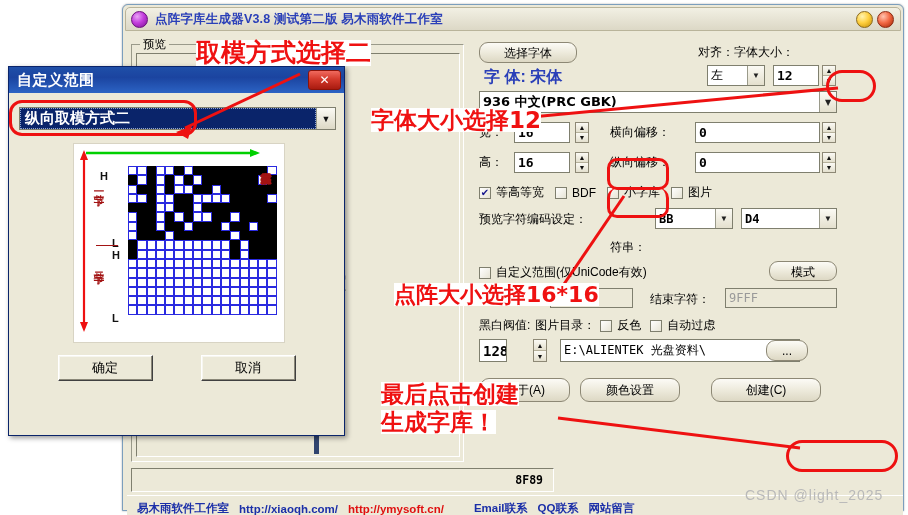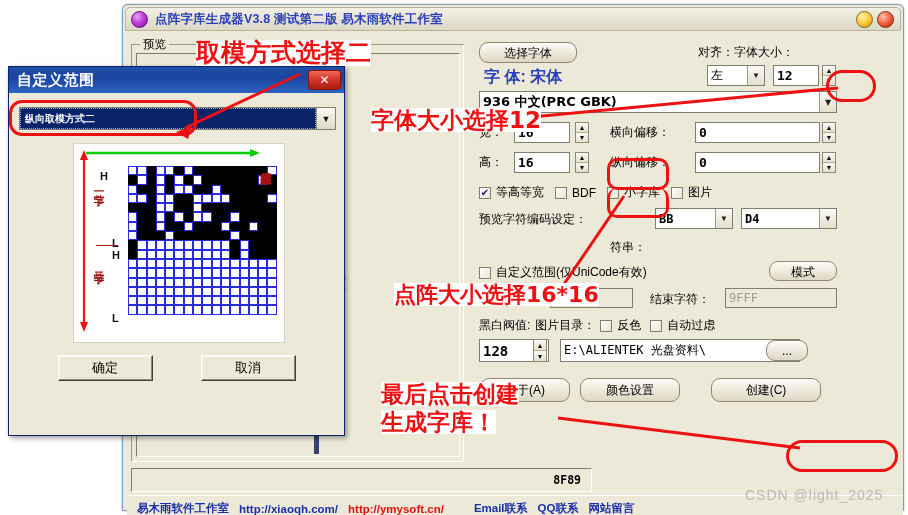--- a/index.html
+++ b/index.html
@@ -60,21 +60,21 @@
   #preview-glyph{
     position:absolute;left:185px;top:218px;width:26px;height:26px;
     font-size:23px;line-height:26px;color:#000;text-align:center;
     font-family:"DejaVu Sans",sans-serif;
   }
   #preview-scroll{
     position:absolute;left:177px;top:10px;width:5px;height:390px;background:#31456f;
   }
   
   #status-strip{
-    position:absolute;left:6px;top:436px;width:461px;height:24px;
+    position:absolute;left:6px;top:436px;width:423px;height:24px;
     background:#ece9d8;border:1px solid #aca899;box-sizing:border-box;
     border-top-color:#7f7f6e;border-left-color:#7f7f6e;border-right-color:#fff;border-bottom-color:#fff;
     display:flex;align-items:center;justify-content:flex-end;
   }
   #status-code{font-size:11.5px;font-weight:bold;color:#000;margin-right:10px;
     font-family:"DejaVu Sans Mono",monospace;}
 
   
   #linkbar{
     position:absolute;left:2px;top:463px;width:776px;height:26px;
@@ -154,21 +154,21 @@
     border:1px solid #8c1309;border-radius:3px;
     display:flex;align-items:center;justify-content:center;
     color:#fff;font-size:12px;font-weight:bold;
   }
   #dlg-combo{
     position:absolute;left:10px;top:40px;width:317px;height:23px;
     border:1px solid #7f7f6e;box-sizing:border-box;display:flex;align-items:center;
     background:#fff;
   }
   #dlg-combo .sel{
-    flex:1;height:100%;background:#0a246a;color:#fff;font-size:10px;font-weight:bold;
+    flex:1;height:100%;background:#0a246a;color:#fff;font-size:15px;font-weight:bold;
     display:flex;align-items:center;padding-left:4px;box-sizing:border-box;
     border:1px dotted #8fa4d0;
   }
   #dlg-combo .arrow{
     width:19px;height:100%;background:linear-gradient(to bottom,#fbfaf4,#ddd9c6);
     border-left:1px solid #9a9a8a;display:flex;align-items:center;justify-content:center;
     font-size:9px;color:#111;box-sizing:border-box;
   }
   #dlg-canvas{
     position:absolute;left:64px;top:76px;width:212px;height:200px;
@@ -342,21 +342,21 @@
 
       <div class="row" style="left:9px;top:277px;gap:5px;">
         <span class="lbl">黑白阀值:</span>
         <span class="lbl">图片目录：</span>
         <span class="cbx"></span>
         <span class="lbl">反色</span>
         <span class="cbx" style="margin-left:4px;"></span>
         <span class="lbl">自动过虑</span>
       </div>
 
-      <div class="txt bold" style="position:absolute;left:9px;top:299px;width:70px;height:23px;font-size:14px;">128</div>
+      <div class="txt bold" style="position:absolute;left:9px;top:299px;width:28px;height:23px;font-size:14px;">128</div>
       <div class="spin" style="position:absolute;left:63px;top:299px;height:23px;">
         <div>▲</div>
         <div>▼</div>
       </div>
       <div class="txt" style="position:absolute;left:90px;top:299px;width:240px;height:23px;font-size:12px;">E:\ALIENTEK 光盘资料\</div>
       <div class="btn" style="position:absolute;left:296px;top:300px;width:42px;height:21px;line-height:16px;">...</div>
 
       <div class="btn" style="position:absolute;left:10px;top:338px;width:90px;height:24px;line-height:19px;">关于(A)</div>
       <div class="btn" style="position:absolute;left:110px;top:338px;width:100px;height:24px;line-height:19px;">颜色设置</div>
       <div class="btn" style="position:absolute;left:241px;top:338px;width:110px;height:24px;line-height:19px;">创建(C)</div>

